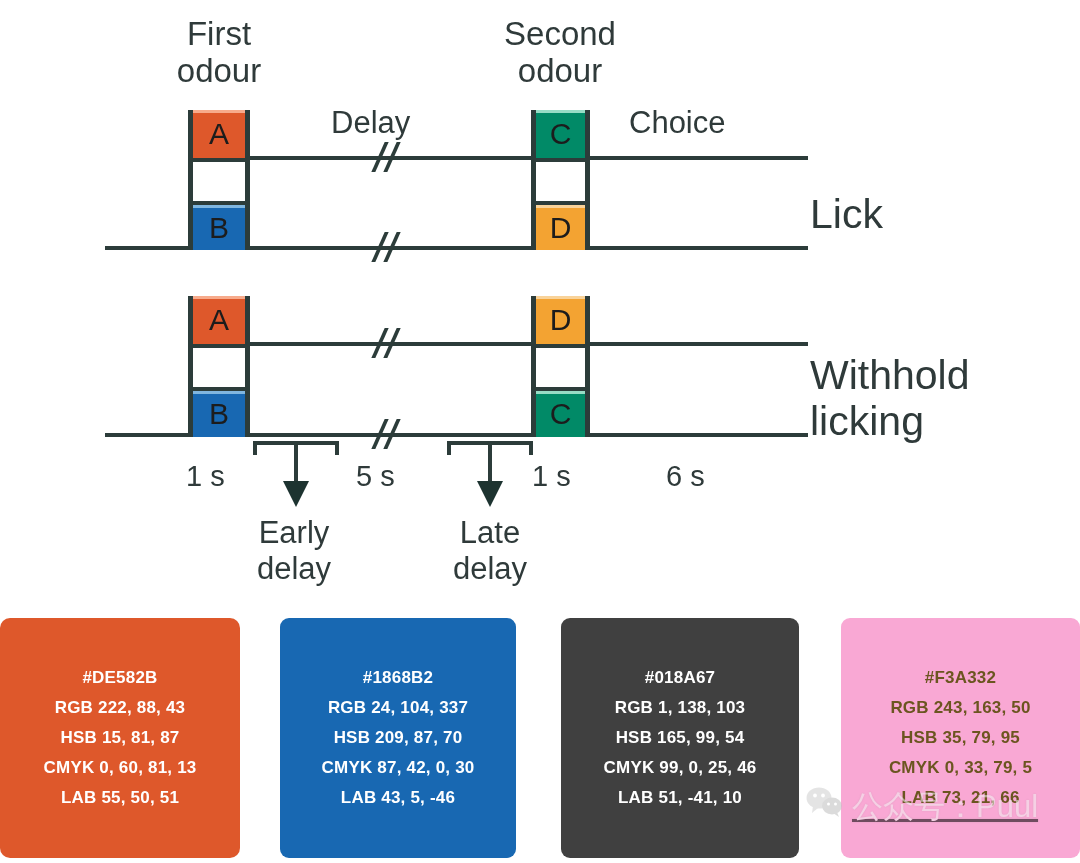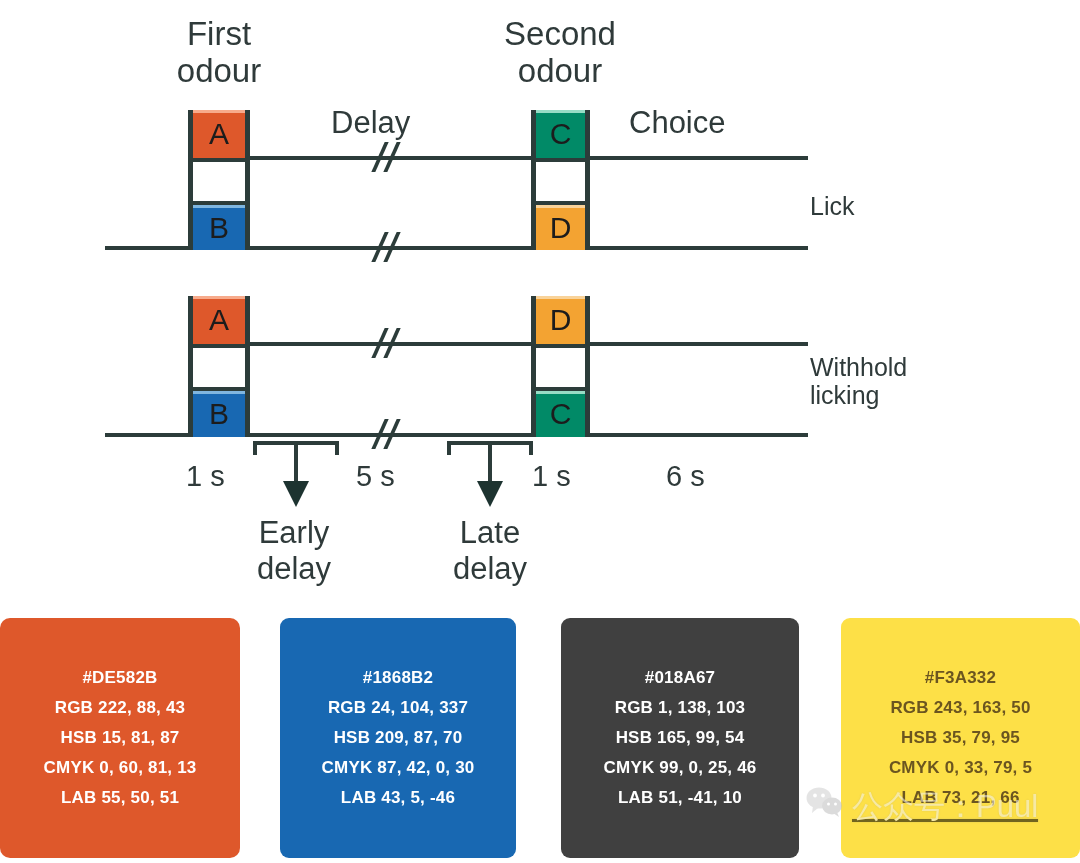--- a/index.html
+++ b/index.html
@@ -30,21 +30,21 @@
     user-select: none;
   }
   .hdr {
     font-size: 33px;
     text-align: center;
   }
   .mid {
     font-size: 31px;
   }
   .side {
-    font-size: 25px;
+    font-size: 41px;
   }
   .tick {
     font-size: 29px;
   }
   .delaylab {
     font-size: 31px;
     text-align: center;
     line-height: 1.15;
   }
 
@@ -299,21 +299,21 @@
     </div>
 
     <div class="swatch sw-light" style="left:561px; width:238px; background:#404040;">
       <div class="line">#018A67</div>
       <div class="line">RGB 1, 138, 103</div>
       <div class="line">HSB 165, 99, 54</div>
       <div class="line">CMYK 99, 0, 25, 46</div>
       <div class="line">LAB 51, -41, 10</div>
     </div>
 
-    <div class="swatch sw-dark" style="left:841px; width:239px; background:#fde047;">
+    <div class="swatch sw-dark" style="left:841px; width:239px; background:#f9a8d4;">
       <div class="line">#F3A332</div>
       <div class="line">RGB 243, 163, 50</div>
       <div class="line">HSB 35, 79, 95</div>
       <div class="line">CMYK 0, 33, 79, 5</div>
       <div class="line">LAB 73, 21, 66</div>
     </div>
 
   </div>
 
   <div id="watermark">

